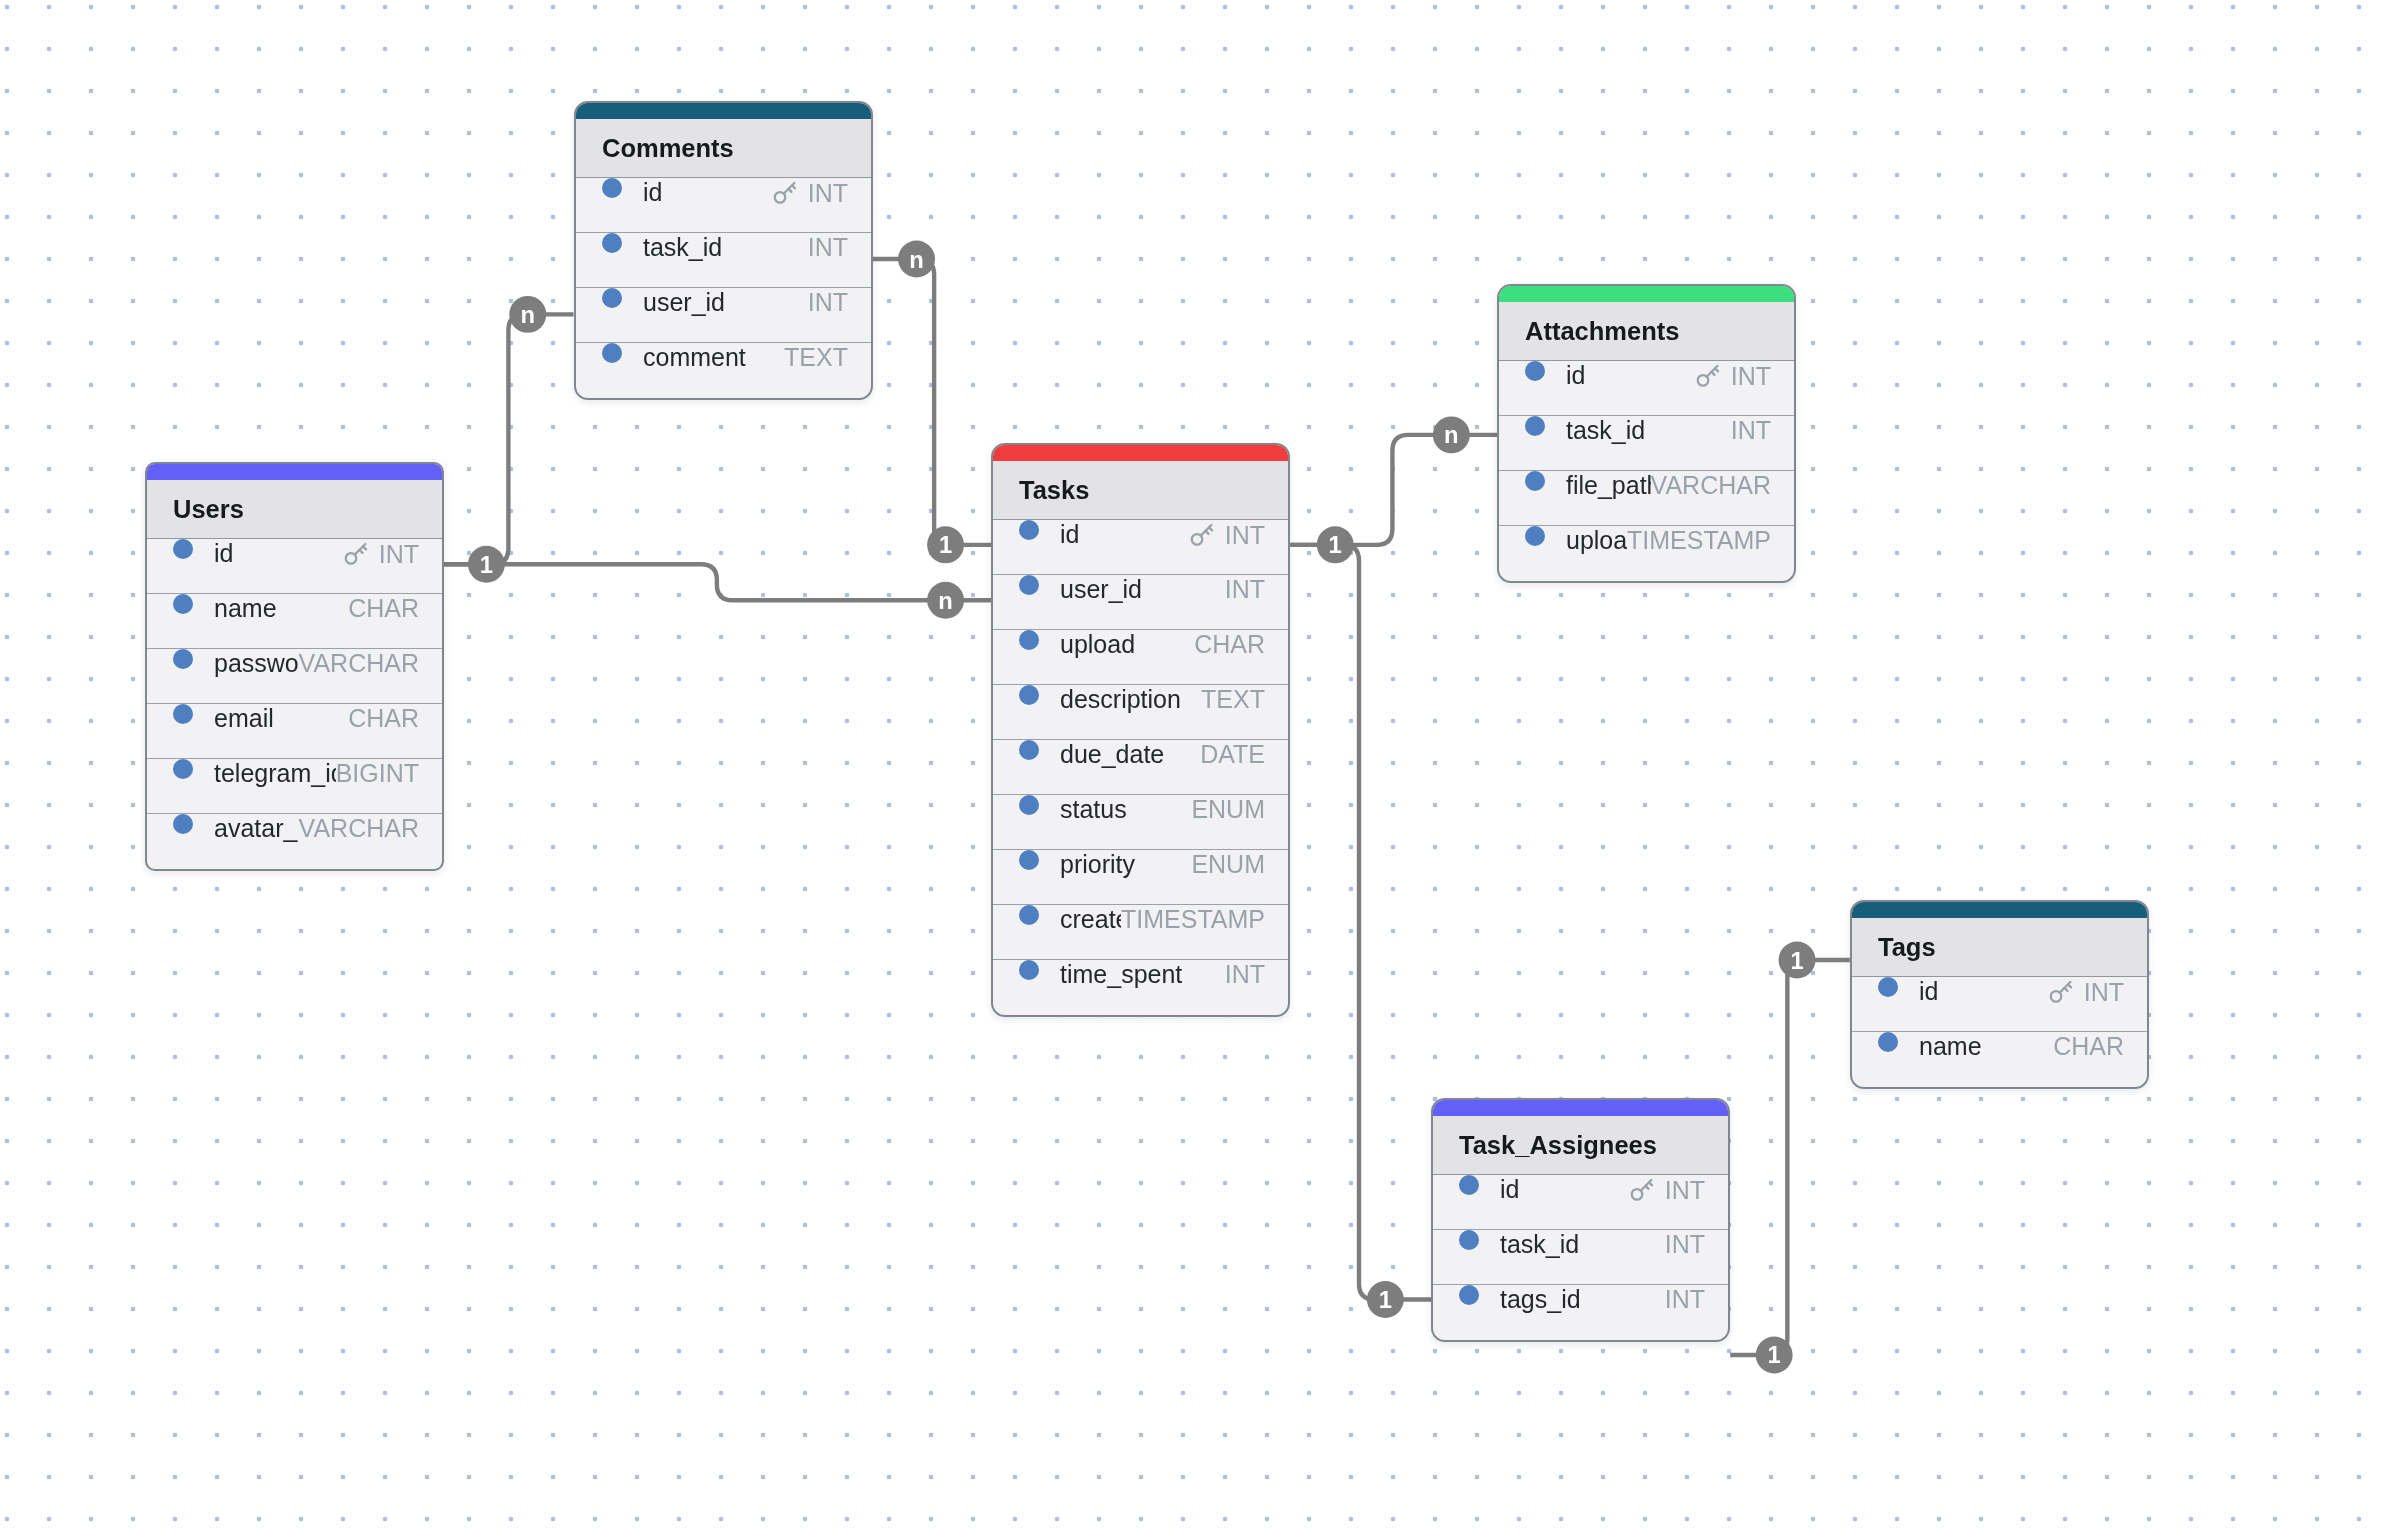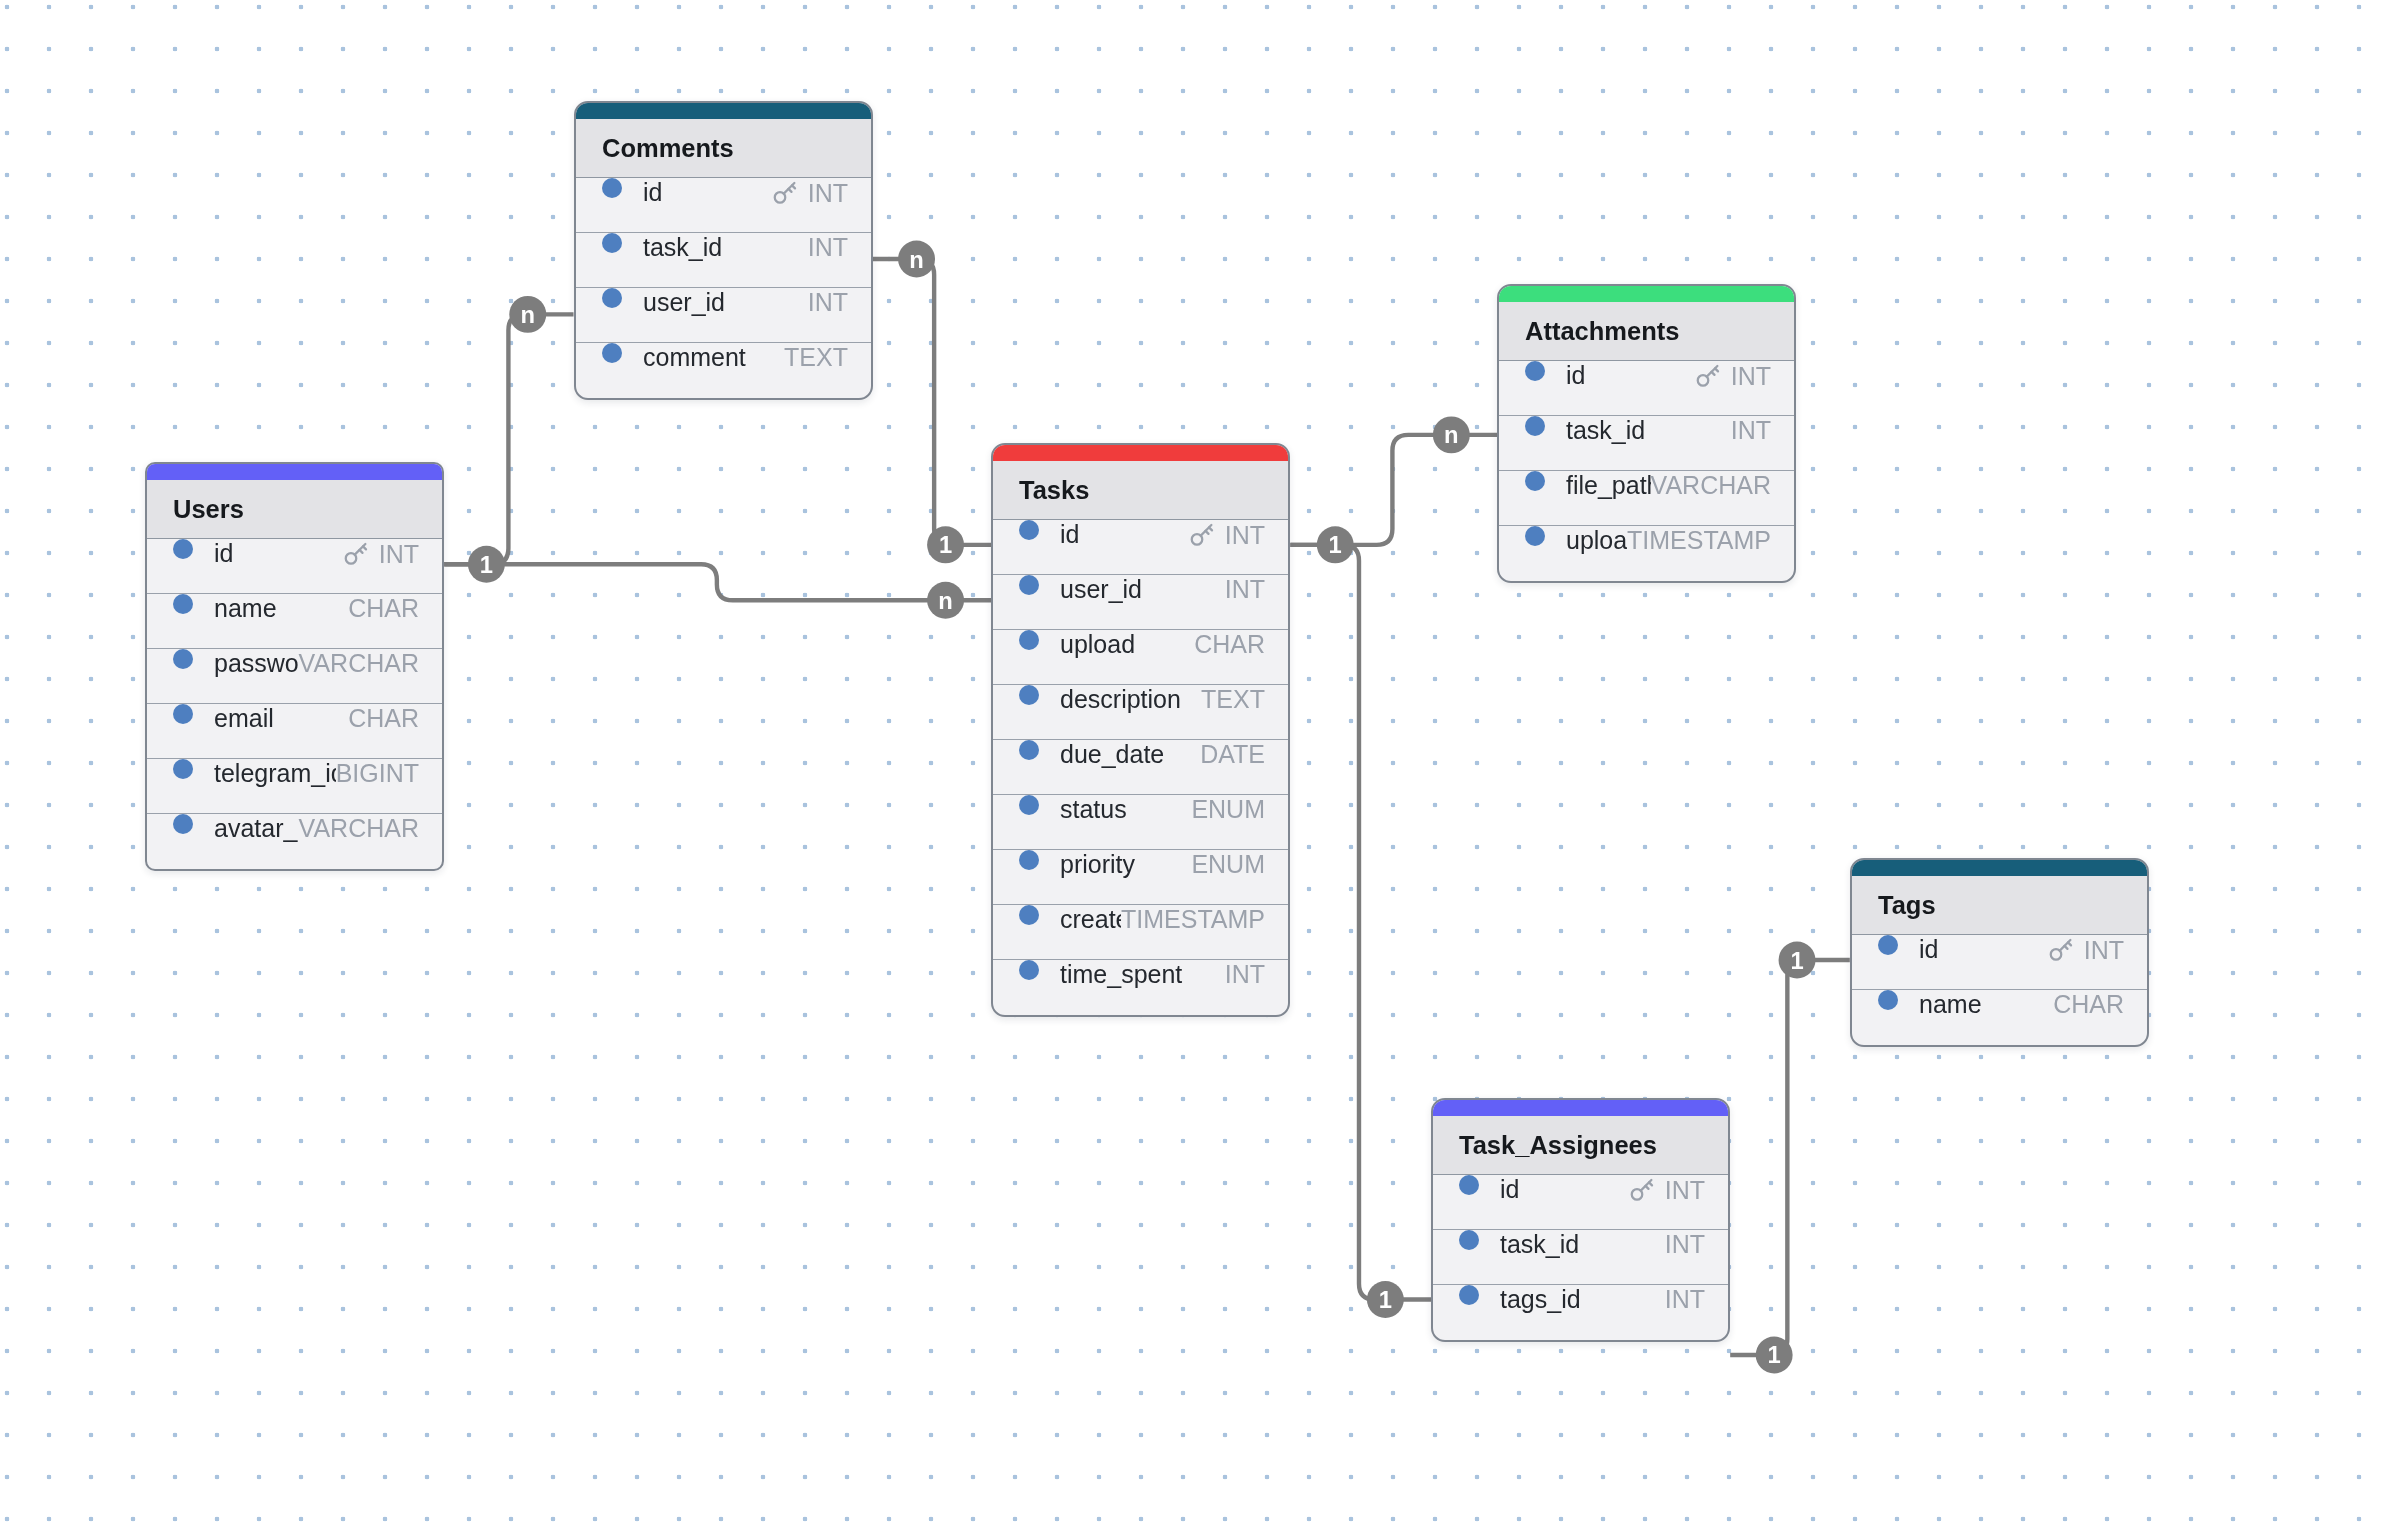--- a/index.html
+++ b/index.html
@@ -318,21 +318,21 @@
           <div class="row">
     <span class="dot"></span>
     <span class="fname">upload...</span>
     <span class="ftype">
 
       <span class="tname">TIMESTAMP</span>
     </span>
   </div>
         </div>
   </div>
-      <div class="table" style="left: 1850px; top: 858px;">
+      <div class="table" style="left: 1850px; top: 900px;">
     <div class="strip" style="background: rgb(23, 94, 122);"></div>
     <div class="title">Tags</div>
     <div class="rows">
           <div class="row">
     <span class="dot"></span>
     <span class="fname">id</span>
     <span class="ftype">
       <svg class="key" viewBox="0 0 24 24" fill="none" stroke="#9ba1ab" stroke-width="1.8" stroke-linecap="round" stroke-linejoin="round">
         <circle cx="8" cy="15.5" r="4.2"></circle>
         <path d="M11 12.5 L19.5 4"></path>

